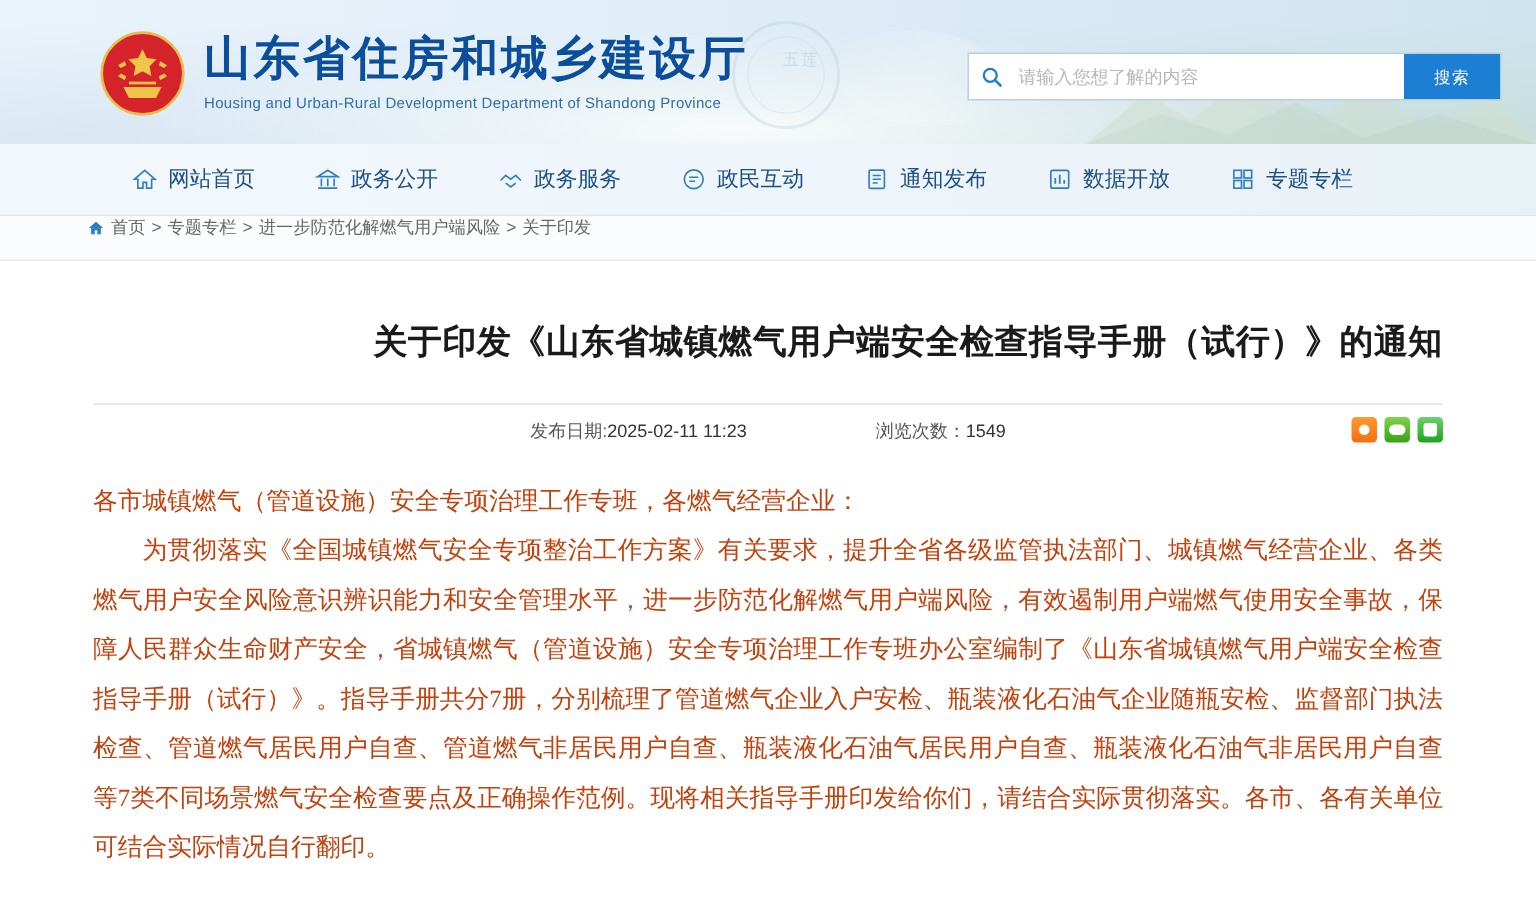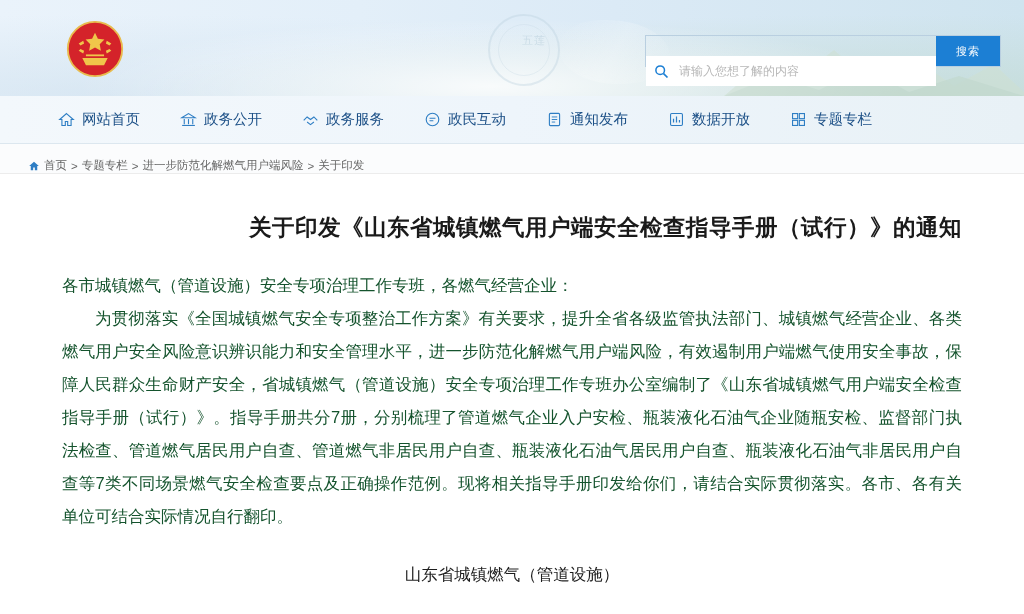--- a/index.html
+++ b/index.html
@@ -75,21 +75,21 @@
     font-size:10px; color:#2f6fa8; letter-spacing:.2px;
   }
 
   .search {
     position:absolute; right:24px; top:36px;
     display:flex; height:30px;
     box-shadow:0 0 0 1px #b9cfe0;
   }
   .search .box {
     width:290px; height:30px; background:#fff;
-    display:flex; align-items:center; padding:0 8px;margin-top:20px;
+    display:flex; align-items:center; padding:0 8px;
   }
   .search .box svg { flex:0 0 auto; }
   .search input {
     border:0; outline:0; flex:1; height:26px; margin-left:8px;
     font-size:12px; color:#333;
     font-family:"Liberation Sans", sans-serif;
   }
   .search input::placeholder { color:#b7b7b7; }
   .search .btn {
     width:64px; height:30px; background:#1c7fd4; color:#fff;
@@ -97,33 +97,33 @@
     cursor:pointer; letter-spacing:1px;
   }
 
   
   .nav {
     position:relative;
     height:48px;
     background:linear-gradient(90deg,#f3f8fc 0%, #eef5fb 50%, #e8f1f6 100%);
     border-bottom:1px solid #dce7ef;
     display:flex; align-items:center;
-    padding-left:58px;
+    padding-left:88px;
   }
   .nav-item {
     display:flex; align-items:center; gap:7px;
     margin-right:40px; cursor:pointer;
     color:#1b4f86; font-size:14.5px;
   }
   .nav-item .ico { width:17px; height:17px; color:#2e7ec4; display:block; }
 
   
   .crumbwrap {
     height:30px; background:#fbfcfd; border-bottom:1px solid #ececec;
-    display:flex; align-items:flex-end; padding-left:28px;
+    display:flex; align-items:flex-start; padding-left:58px;
   }
   .crumb { font-size:11.5px; color:#666; display:flex; align-items:center; gap:4px; }
   .crumb a { color:#666; text-decoration:none; }
   .crumb .home { width:12px; height:12px; color:#2e7ec4; }
 
   
   .page {
     padding:0 62px;
   }
   .title {
@@ -151,24 +151,24 @@
   .si { width:17px; height:17px; border-radius:3px; display:block; }
   .si1 { background:linear-gradient(#ff9a2e,#f36f12); position:relative;}
   .si1:after{content:"";position:absolute;left:5px;top:5px;width:7px;height:7px;border-radius:50%;background:#fff;}
   .si2 { background:linear-gradient(#7fd44a,#36a21a); position:relative;}
   .si2:after{content:"";position:absolute;left:3px;top:5px;width:11px;height:7px;border-radius:4px;background:#fff;}
   .si3 { background:linear-gradient(#6fd06f,#1fa31f); position:relative;}
   .si3:after{content:"";position:absolute;left:4px;top:4px;width:9px;height:9px;background:#fff;border-radius:2px;}
 
   .body {
     margin-top:16px;
-    font-family:Liberation Sans, sans-serif;
+    font-family:Liberation Serif, serif;
     font-size:16.5px;
     line-height:33px;
-    color:#14532d;
+    color:#c2410c;
     text-align:justify;
   }
   .body p { margin:0 0 0; }
   .body p.ind { text-indent:2em; }
 
   .sign {
     margin-top:26px;
     font-family:"Liberation Serif", serif;
     font-size:16.5px;
     line-height:32px;
@@ -196,20 +196,24 @@
 
   <svg class="emblem" viewBox="0 0 64 64">
     <circle cx="32" cy="32" r="30" fill="#d4232a"></circle>
     <circle cx="32" cy="32" r="30" fill="none" stroke="#e8bc4e" stroke-width="2"></circle>
     <path d="M32 14 l3.2 6.6 7.2 1 -5.2 5.1 1.3 7.2 -6.5-3.5 -6.5 3.5 1.3-7.2 -5.2-5.1 7.2-1 Z" fill="#f0c64a"></path>
     <path d="M18 42 h28 l-4 8 h-20 Z" fill="#f0c64a"></path>
     <path d="M22 38 h20 v2 h-20 Z" fill="#f0c64a"></path>
     <path d="M14 26 l5-3 1 3 -4 2 Z M14 34 l5 3 1-3 -4-2 Z M50 26 l-5-3 -1 3 4 2 Z M50 34 l-5 3 -1-3 4-2 Z" fill="#f0c64a"></path>
   </svg>
 
+  <div class="brand">
+    <div class="cn">山东省住房和城乡建设厅</div>
+    <div class="en">Housing and Urban-Rural Development Department of Shandong Province</div>
+  </div>
 
   <div class="search">
     <div class="box">
       <svg width="15" height="15" viewBox="0 0 16 16">
         <circle cx="6.6" cy="6.6" r="4.6" fill="none" stroke="#1c7fd4" stroke-width="1.6"></circle>
         <line x1="10.2" y1="10.2" x2="14.4" y2="14.4" stroke="#1c7fd4" stroke-width="1.8"></line>
       </svg>
       <input type="text" value="" placeholder="请输入您想了解的内容" style="">
     </div>
     <div class="btn">搜索</div>
@@ -291,20 +295,35 @@
     <a href="#">进一步防范化解燃气用户端风险</a>
     <span>&gt;</span>
     <a href="#">关于印发</a>
   </div>
 </div>
 
 <div class="page">
 
   <div class="title">关于印发《山东省城镇燃气用户端安全检查指导手册（试行）》的通知</div>
 
+  <div class="metaline">
+    <div class="meta">
+      <div>
+        <span>发布日期:</span><span class="v">2025-02-11 11:23</span>
+      </div>
+      <div>
+        <span>浏览次数：</span><span class="v">1549</span>
+      </div>
+    </div>
+    <div class="shareicons">
+      <span class="si si1"></span>
+      <span class="si si2"></span>
+      <span class="si si3"></span>
+    </div>
+  </div>
 
   <div class="body">
     <p>各市城镇燃气（管道设施）安全专项治理工作专班，各燃气经营企业：</p>
     <p class="ind">为贯彻落实《全国城镇燃气安全专项整治工作方案》有关要求，提升全省各级监管执法部门、城镇燃气经营企业、各类燃气用户安全风险意识辨识能力和安全管理水平，进一步防范化解燃气用户端风险，有效遏制用户端燃气使用安全事故，保障人民群众生命财产安全，省城镇燃气（管道设施）安全专项治理工作专班办公室编制了《山东省城镇燃气用户端安全检查指导手册（试行）》。指导手册共分7册，分别梳理了管道燃气企业入户安检、瓶装液化石油气企业随瓶安检、监督部门执法检查、管道燃气居民用户自查、管道燃气非居民用户自查、瓶装液化石油气居民用户自查、瓶装液化石油气非居民用户自查等7类不同场景燃气安全检查要点及正确操作范例。现将相关指导手册印发给你们，请结合实际贯彻落实。各市、各有关单位可结合实际情况自行翻印。</p>
   </div>
 
   <div class="sign">
     <span class="line">山东省城镇燃气（管道设施）</span>
 
   </div>

